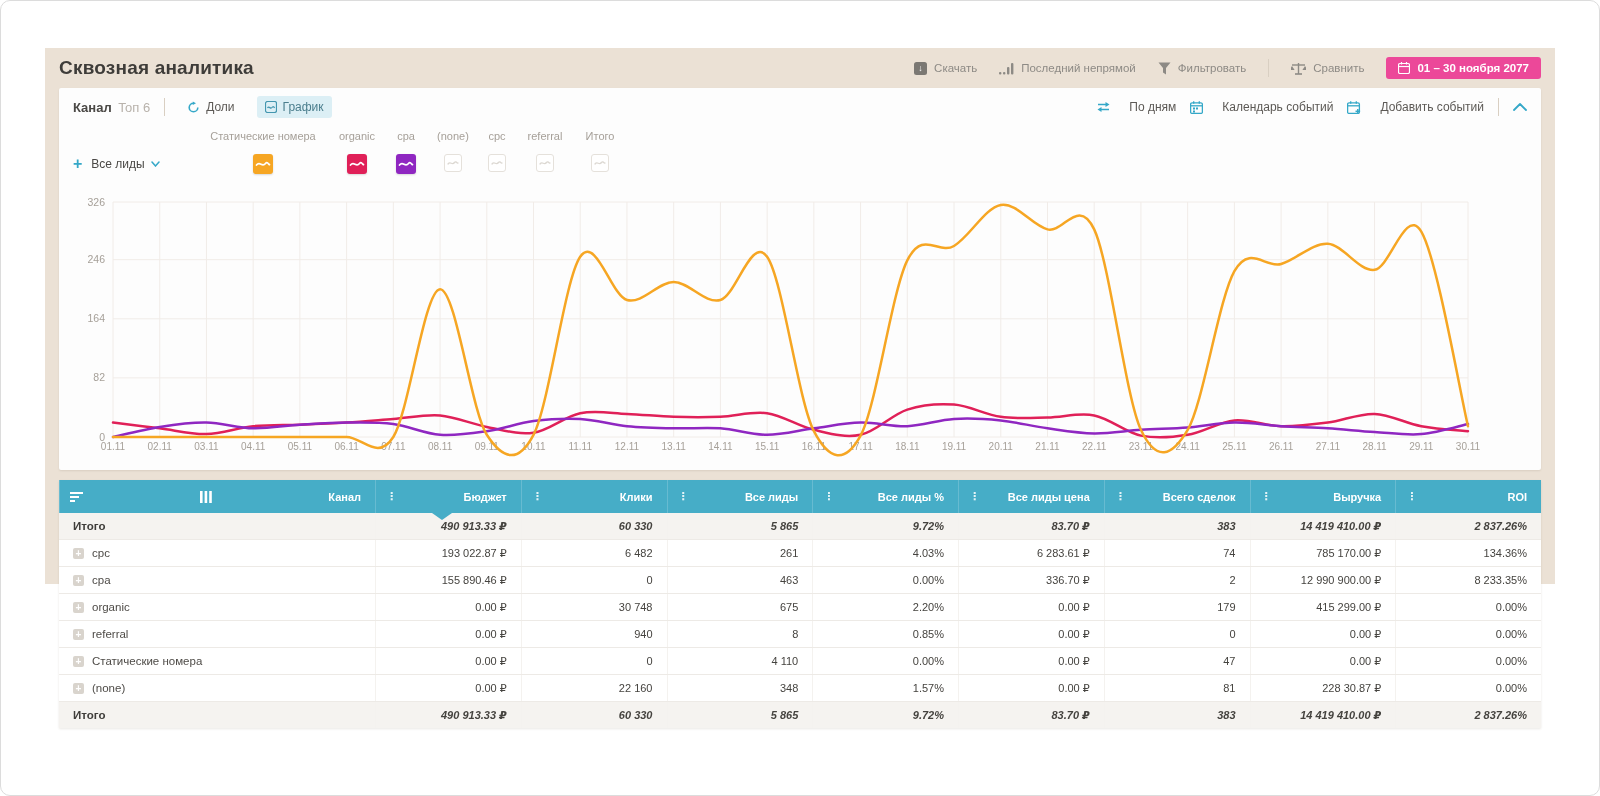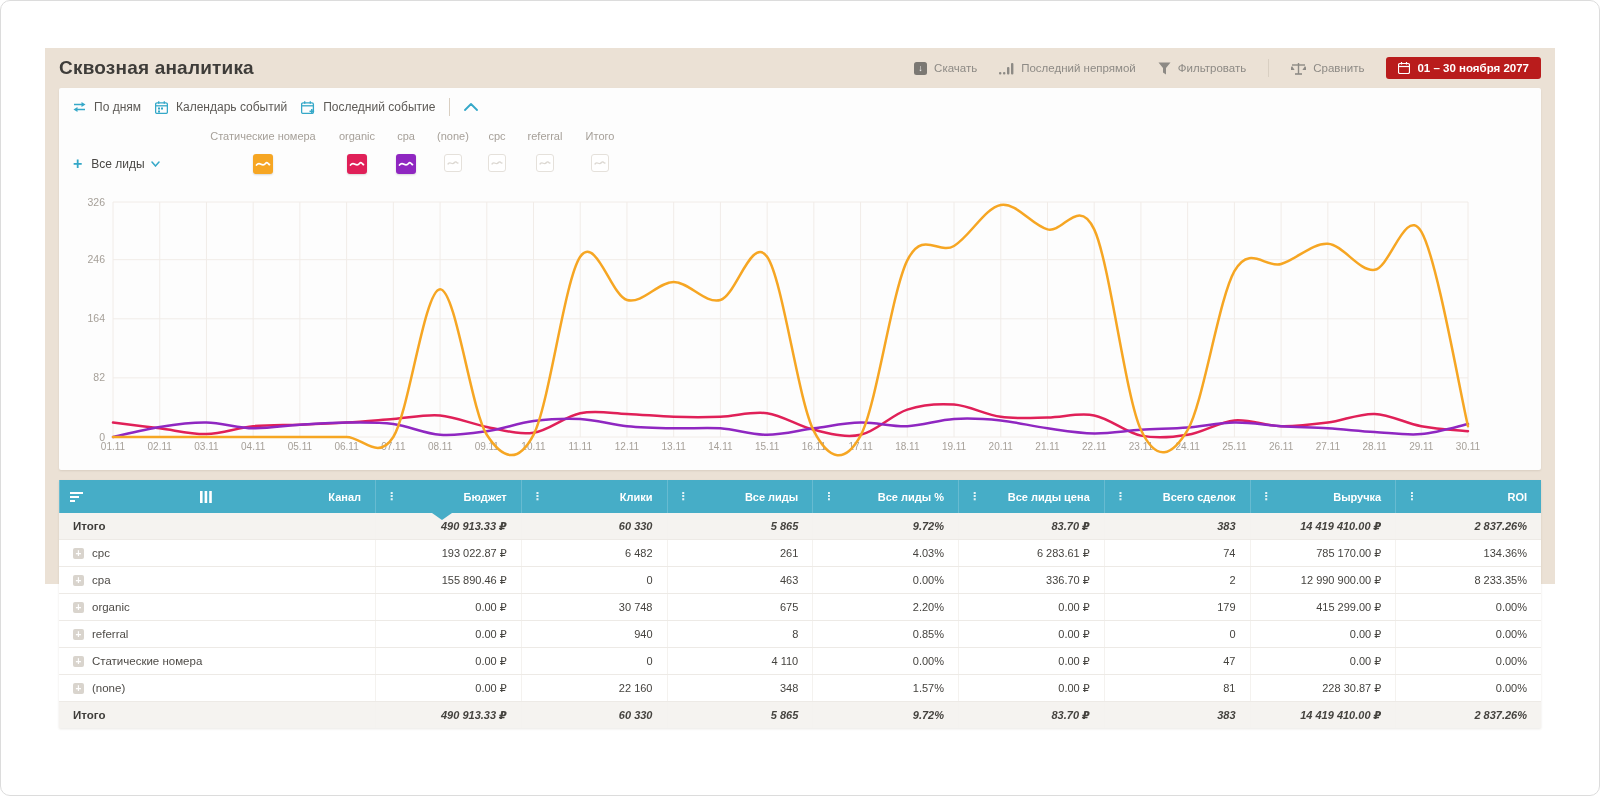--- a/index.html
+++ b/index.html
@@ -12,32 +12,32 @@
   .panel{position:absolute;left:45px;top:48px;width:1510px;height:536px;background:#EBE1D5;}
 
   
   .panel-header{position:absolute;left:14px;right:14px;top:0;height:40px;display:flex;align-items:center;justify-content:space-between;}
   .page-title{font-size:19px;font-weight:600;color:#3E3C39;letter-spacing:.2px;}
   .main-toolbar{display:flex;align-items:center;gap:22px;}
   .tool-btn{display:flex;align-items:center;gap:7px;font-size:11.5px;color:#8D8A85;cursor:pointer;white-space:nowrap;}
   .tool-btn svg{display:block;}
   .vdiv{width:1px;height:18px;background:#D9CFC2;}
   .dl-box{width:13px;height:13px;background:#7B7873;border-radius:2.5px;color:#fff;font-size:9px;line-height:13px;text-align:center;font-weight:700;}
-  .date-btn{display:flex;align-items:center;gap:7px;background:#b91c1c;color:#fff;font-size:11.5px;font-weight:600;
+  .date-btn{display:flex;align-items:center;gap:7px;background:#ec4899;color:#fff;font-size:11.5px;font-weight:600;
     padding:5px 12px;border-radius:3px;cursor:pointer;white-space:nowrap;}
 
   
   .card{position:absolute;left:14px;top:40px;width:1482px;height:382px;background:#FDFDFD;border-radius:2px;box-shadow:0 1px 2px rgba(90,70,50,.12);}
   .card-toolbar{height:32px;display:flex;align-items:center;justify-content:space-between;padding:6px 14px 0 14px;box-sizing:border-box;}
   .ct-left,.ct-right{display:flex;align-items:center;gap:14px;}
   .entity-name{font-size:13px;font-weight:700;color:#4A4845;}
   .entity-top{font-size:13px;color:#B8B2AB;margin-left:2px;}
   .tab{display:flex;align-items:center;gap:6px;font-size:12px;color:#5C5955;cursor:pointer;padding:4px 8px;border-radius:3px;}
   .tab.selected{background:#DCEFF5;color:#4B7E8D;}
-  .ctrl{display:flex;align-items:center;gap:8px;font-size:12px;color:#5C5955;cursor:pointer;white-space:nowrap;}
+  .ctrl{display:flex;align-items:center;gap:19px;font-size:12px;color:#5C5955;cursor:pointer;white-space:nowrap;}
   .chevron-up{cursor:pointer;}
 
   
   .legend-area{position:relative;height:70px;}
   .legend-col{position:absolute;top:8px;width:140px;margin-left:-70px;text-align:center;}
   .legend-col .l-label{font-size:11px;color:#A6A099;height:16px;line-height:16px;white-space:nowrap;}
   .legend-col .l-icon{margin:10px auto 0 auto;cursor:pointer;}
   .icon-on{width:20px;height:20px;border-radius:3px;display:flex;align-items:center;justify-content:center;box-shadow:0 1px 2px rgba(0,0,0,.15);}
   .icon-off{width:16px;height:16px;border-radius:3px;border:1px solid #E5E1DB;background:#fff;display:flex;align-items:center;justify-content:center;margin-top:2px;}
   .metric-row{position:absolute;left:14px;top:36px;display:flex;align-items:center;gap:9px;}
@@ -111,20 +111,41 @@
           <line x1="3.5" y1="0" x2="3.5" y2="2.5" stroke="#fff" stroke-width="1.2"></line>
           <line x1="8.5" y1="0" x2="8.5" y2="2.5" stroke="#fff" stroke-width="1.2"></line>
         </svg>
         <span>01 – 30 ноября 2077</span>
       </div>
     </div>
   </div>
 
   <div class="card">
     <div class="card-toolbar">
+      <div class="ct-left">
+        <span>
+          <span class="entity-name">Канал</span>
+          <span class="entity-top">Топ 6</span>
+        </span>
+        <div class="vdiv"></div>
+        <div class="tab">
+          <svg width="13" height="13" viewBox="0 0 13 13">
+            <path d="M10.8 6.5 A4.3 4.3 0 1 1 6.5 2.2" fill="none" stroke="#35A8C8" stroke-width="1.6"></path>
+            <path d="M5.8 0.4 L9 2.2 L5.8 4 Z" fill="#35A8C8"></path>
+          </svg>
+          <span>Доли</span>
+        </div>
+        <div class="tab selected">
+          <svg width="12" height="12" viewBox="0 0 12 12">
+            <rect x="0.5" y="0.5" width="11" height="11" rx="2" fill="none" stroke="#4396AF" stroke-width="1.2"></rect>
+            <path d="M2.5 7 C4 4.5 5.5 8.5 7 6.5 C8.5 4.5 9.5 7 9.5 7" fill="none" stroke="#4396AF" stroke-width="1.2"></path>
+          </svg>
+          <span>График</span>
+        </div>
+      </div>
       <div class="ct-right">
         <div class="ctrl">
           <svg width="13" height="12" viewBox="0 0 13 12">
             <line x1="1" y1="3.5" x2="9" y2="3.5" stroke="#35A8C8" stroke-width="1.5"></line>
             <path d="M8.5 1 L12.5 3.5 L8.5 6 Z" fill="#35A8C8"></path>
             <line x1="4" y1="8.5" x2="12" y2="8.5" stroke="#35A8C8" stroke-width="1.5"></line>
             <path d="M4.5 6 L0.5 8.5 L4.5 11 Z" fill="#35A8C8"></path>
           </svg>
           <span>По дням</span>
         </div>
@@ -142,21 +163,21 @@
         </div>
         <div class="ctrl">
           <svg width="14" height="13" viewBox="0 0 14 13">
             <rect x="0.6" y="1.8" width="11.8" height="10.6" rx="1.5" fill="none" stroke="#35A8C8" stroke-width="1.3"></rect>
             <line x1="0.6" y1="4.8" x2="12.4" y2="4.8" stroke="#35A8C8" stroke-width="1.3"></line>
             <line x1="3.7" y1="0.2" x2="3.7" y2="2.8" stroke="#35A8C8" stroke-width="1.3"></line>
             <line x1="9.3" y1="0.2" x2="9.3" y2="2.8" stroke="#35A8C8" stroke-width="1.3"></line>
             <line x1="10.8" y1="8" x2="10.8" y2="12.6" stroke="#35A8C8" stroke-width="1.5"></line>
             <line x1="8.5" y1="10.3" x2="13.1" y2="10.3" stroke="#35A8C8" stroke-width="1.5"></line>
           </svg>
-          <span>Последний событие</span>
+          <span>Добавить событий</span>
         </div>
         <div class="vdiv"></div>
         <svg class="chevron-up" width="14" height="8" viewBox="0 0 14 8">
           <polyline points="1,7 7,1 13,7" fill="none" stroke="#35A8C8" stroke-width="1.8" stroke-linecap="round" stroke-linejoin="round"></polyline>
         </svg>
       </div>
     </div>
 
     <div class="legend-area">
       <div class="metric-row">

